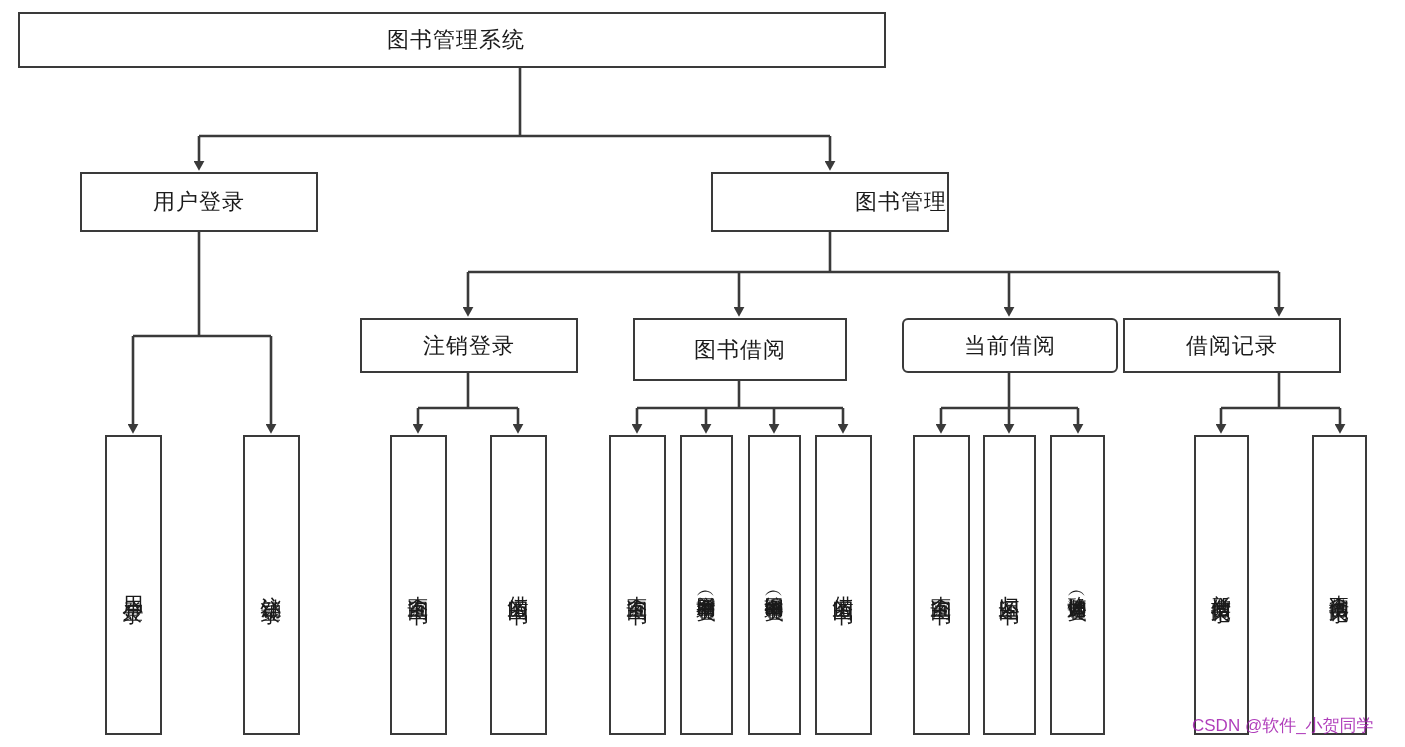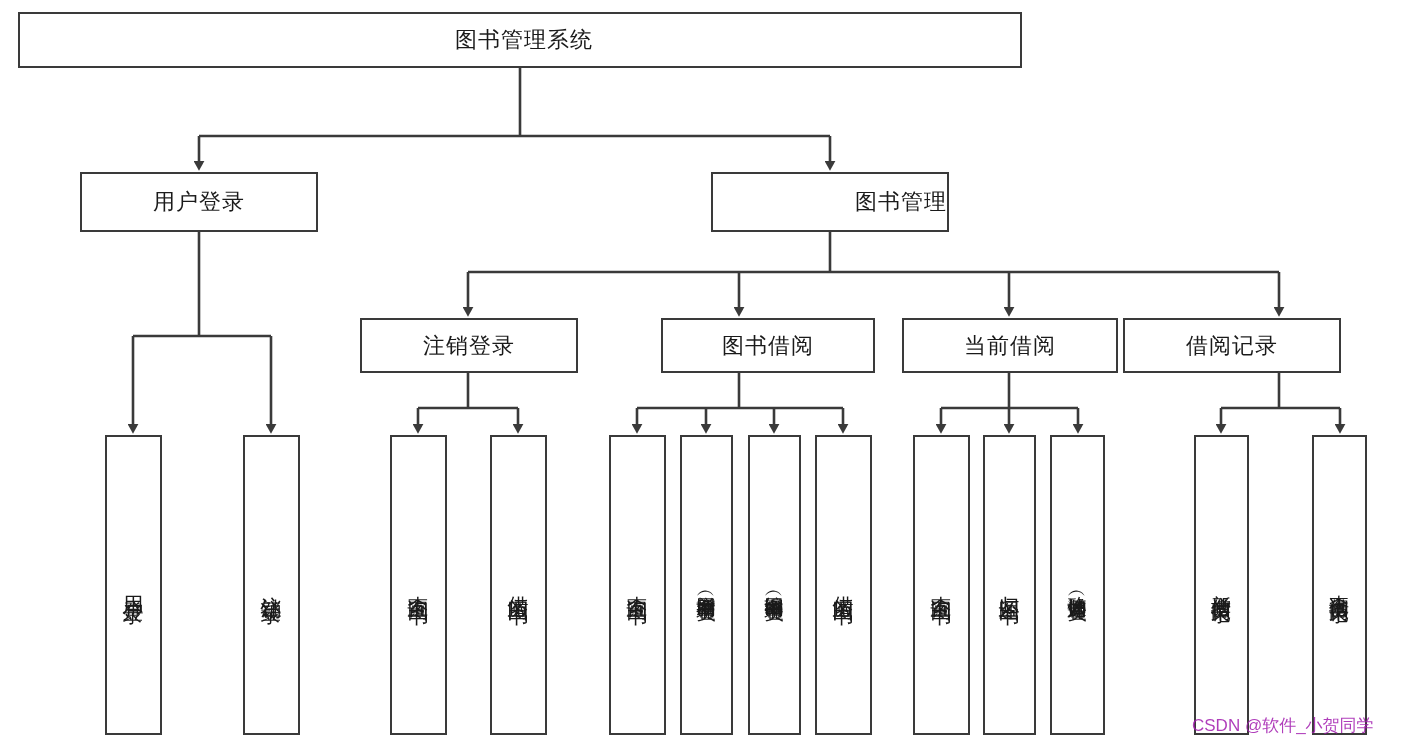--- a/index.html
+++ b/index.html
@@ -112,38 +112,38 @@
       <path d="M1009,408 L1009,425" marker-end="url(#arw)"></path>
       <path d="M1078,408 L1078,425" marker-end="url(#arw)"></path>
 
       <path d="M1279,373 L1279,408"></path>
       <path d="M1221,408 L1340,408"></path>
       <path d="M1221,408 L1221,425" marker-end="url(#arw)"></path>
       <path d="M1340,408 L1340,425" marker-end="url(#arw)"></path>
     </g>
   </svg>
 
-  <div class="node horiz" style="left:18px; top:12px; width:1004px; height:56px;padding-left:8px;">
+  <div class="node horiz" style="left:18px; top:12px; width:868px; height:56px;padding-left:8px;">
     <span class="label-h">图书管理系统</span>
   </div>
 
   <div class="node horiz" style="left:80px; top:172px; width:238px; height:60px;">
     <span class="label-h">用户登录</span>
   </div>
   <div class="node horiz" style="left:711px; top:172px; width:238px; height:60px;justify-content:flex-end;">
     <span class="label-h">图书管理</span>
   </div>
 
   <div class="node horiz" style="left:360px; top:318px; width:218px; height:55px;">
     <span class="label-h">注销登录</span>
   </div>
-  <div class="node horiz" style="left:633px; top:318px; width:214px; height:55px;margin-left:28px;">
+  <div class="node horiz" style="left:633px; top:318px; width:214px; height:63px;">
     <span class="label-h">图书借阅</span>
   </div>
-  <div class="node horiz" style="left:902px; top:318px; width:216px; height:55px;">
+  <div class="node horiz" style="left:902px; top:318px; width:216px; height:55px;border-radius:6px;">
     <span class="label-h">当前借阅</span>
   </div>
   <div class="node horiz" style="left:1123px; top:318px; width:218px; height:55px;">
     <span class="label-h">借阅记录</span>
   </div>
 
   <div class="node vert" style="left:105px; top:435px; width:57px; height:300px;">
     <span class="vtext">用户登录</span>
   </div>
   <div class="node vert" style="left:243px; top:435px; width:57px; height:300px;">

